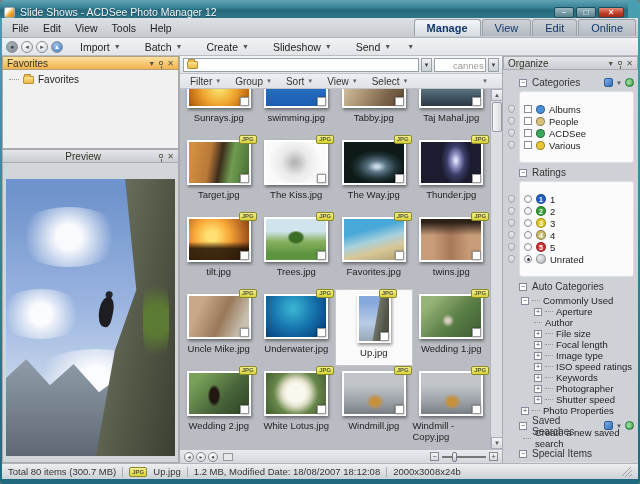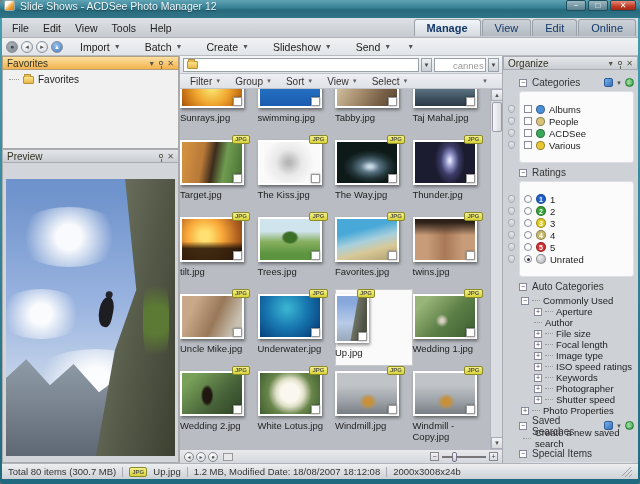--- a/index.html
+++ b/index.html
@@ -1,20 +1,20 @@
 <!DOCTYPE html>
 <html><head>
 <meta charset="utf-8">
 <style>
   * { margin:0; padding:0; box-sizing:border-box; font-family:"Liberation Sans", sans-serif; }
   html,body { background:#888; }
   .window { position:relative; width:640px; height:484px; background:linear-gradient(180deg,#49a0b2,#2e7f95 60%,#1f6a7e); border-radius:5px 5px 3px 3px; overflow:hidden; box-shadow:0 2px 8px rgba(0,0,0,.5); }
 
   
-  .titlebar { position:absolute; top:0; left:0; right:0; height:18px; display:flex; align-items:flex-start; padding:0 4px; background:linear-gradient(180deg,#5fa4b4 0%,#357f93 45%,#27697c 55%,#2f7689 100%); }
+  .titlebar { position:absolute; top:0; left:0; right:12px; height:18px; display:flex; align-items:flex-end; padding:0 4px; background:linear-gradient(180deg,#5fa4b4 0%,#357f93 45%,#27697c 55%,#2f7689 100%); }
   .app-icon { width:11px; height:11px; border-radius:2px; background:linear-gradient(135deg,#fff 30%,#f4a83a 60%,#d07818); border:1px solid #9aa; margin-right:5px; }
   .title-text { color:#eef6f8; font-size:10.5px; text-shadow:0 1px 1px rgba(0,0,0,.4); flex:1; }
   .win-btns { display:flex; gap:2px; }
   .win-btn { width:20px; height:11px; border-radius:2px; border:1px solid #1d4e5c; font-size:8px; line-height:9px; text-align:center; color:#fff; background:linear-gradient(180deg,#9db8c2,#58808e); }
   .win-btn.close { width:26px; background:linear-gradient(180deg,#e88a7a,#c03a24 60%,#a02a18); }
 
   
   .client { position:absolute; left:2px; right:2px; top:18px; bottom:5px; background:#dfe2e6; overflow:hidden; }
 
   
@@ -47,21 +47,21 @@
   .ph-arrow { font-size:7px; }
   .pin { width:4px; height:4px; border:1px solid #665; border-radius:1px; position:relative; }
   .pin::after { content:''; position:absolute; top:4px; left:1px; width:1px; height:3px; background:#665; }
   .ph-x { font-size:8px; }
   .fav-panel { position:absolute; top:0; left:0; right:0; height:93px; }
   .fav-body { position:absolute; top:14px; bottom:0; left:0; right:0; background:#f1f1f1; border:1px solid #aaa; border-top:none; padding:4px 6px; }
   .tree-item { display:flex; align-items:center; gap:4px; font-size:10px; color:#222; }
   .dashes { width:10px; border-top:1px dotted #999; }
   .folder-ico { width:11px; height:8px; background:linear-gradient(180deg,#fce28a,#e8b84a); border:1px solid #b8923a; border-radius:1px; position:relative; }
   .folder-ico::before { content:''; position:absolute; top:-3px; left:0; width:5px; height:2px; background:#e8b84a; border:1px solid #b8923a; border-bottom:none; border-radius:1px 1px 0 0; }
-  .prev-panel { position:absolute; top:93px; left:0; right:0; bottom:0; }
+  .prev-panel { position:absolute; top:93px; left:0; right:0; bottom:0;text-align:center; }
   .prev-body { position:absolute; top:14px; bottom:0; left:0; right:0; background:#d2d5d9; border:1px solid #aaa; border-top:none; padding:16px 3px 6px 3px; }
   .photo { position:relative; width:100%; height:100%; overflow:hidden; background:linear-gradient(180deg,#6f93cc 5%,#9ab4e0 45%,#c8d6ea 75%,#b9c4d2); }
   .cloud { position:absolute; border-radius:50%; background:radial-gradient(circle,rgba(255,255,255,.95) 20%,rgba(255,255,255,0) 70%); }
   .c1 { width:110px; height:60px; left:8px; top:28px; }
   .c2 { width:90px; height:50px; left:-10px; top:110px; }
   .c3 { width:140px; height:70px; left:20px; top:170px; }
   .mountains { position:absolute; left:0; right:0; bottom:0; height:118px; background:linear-gradient(180deg,#9aa6b4,#77828e 60%,#5d6874); clip-path:polygon(0 34%,12% 18%,26% 40%,40% 22%,55% 46%,70% 30%,85% 50%,100% 38%,100% 100%,0 100%); }
   .cliff { position:absolute; top:0; right:0; width:86px; height:100%; background:linear-gradient(100deg,#7a7e6c,#565a48 55%,#3c4032); clip-path:polygon(42% 0,100% 0,100% 100%,8% 100%,30% 62%,55% 40%); }
   .moss { position:absolute; right:6px; top:96px; width:26px; height:90px; border-radius:40%; background:radial-gradient(circle,#5c7a34 30%,rgba(0,0,0,0) 75%); }
   .climber { position:absolute; right:62px; top:118px; width:14px; height:30px; background:#1d1d22; border-radius:45% 45% 30% 55%; transform:rotate(12deg); }
@@ -73,21 +73,21 @@
   .addr-input { flex:1; height:14px; background:#fff; border:1px solid #9aa0a8; display:flex; align-items:center; gap:4px; padding:0 3px; font-size:9.5px; color:#222; }
   .addr-dd, .search-dd { width:11px; height:14px; background:linear-gradient(180deg,#eef0f2,#ccd1d6); border:1px solid #9aa0a8; font-size:6px; text-align:center; line-height:13px; color:#444; }
   .search-input { width:52px; height:14px; background:#fff; border:1px solid #9aa0a8; font-size:9.5px; color:#999; padding:0 18px; line-height:13px; }
   .filterbar { position:absolute; top:18px; left:0; right:0; height:15px; display:flex; align-items:center; gap:2px; padding-left:4px; background:linear-gradient(180deg,#edeff2,#dfe2e6); border-bottom:1px solid #c0c4ca; font-size:10px; color:#333; }
   .fbtn { display:flex; align-items:center; gap:3px; padding:0 6px; }
   .fbtn .dd { font-size:6px; color:#666; }
   .filter-overflow { margin-left:auto; margin-right:14px; font-size:6px; color:#666; }
 
   .gridwrap { position:absolute; top:33px; left:0; right:12px; bottom:14px; background:#b9bdc3; overflow:hidden; }
   .grid { display:grid; grid-template-columns:repeat(4,1fr); grid-auto-rows:77px; margin-top:-31px; }
-  .cell { position:relative; display:flex; flex-direction:column; align-items:flex-start; padding-top:5px; border-radius:2px; }
+  .cell { position:relative; display:flex; flex-direction:column; align-items:center; padding-top:5px; border-radius:2px; }
   .cell.sel { background:#fafafa; box-shadow:inset 0 0 0 1px #c8c8c8; }
   .thumbwrap { position:relative; }
   .thumb { width:64px; height:45px; background:#888; border:2px solid #fff; box-shadow:1px 2px 3px rgba(0,0,0,.45); }
   .thumb.portrait { width:34px; height:49px; }
   .jpgbadge { position:absolute; top:-5px; right:-6px; background:linear-gradient(180deg,#f4f08a,#d8d23a); border:1px solid #8a8a2a; border-radius:2px; font-size:6px; font-weight:bold; color:#554; padding:0 2px; line-height:7px; }
   .thumbcb { position:absolute; right:2px; bottom:2px; width:9px; height:9px; background:#fff; border:1px solid #999; box-shadow:0 0 2px rgba(0,0,0,.4); }
   .fname { margin-top:4px; font-size:9.5px; color:#222; }
 
   .vscroll { position:absolute; right:0; top:33px; bottom:14px; width:12px; background:#dadde1; border-left:1px solid #b0b4ba; }
   .vs-arrow { position:absolute; left:0; width:12px; height:12px; font-size:6px; text-align:center; line-height:11px; color:#555; background:linear-gradient(180deg,#f4f5f7,#d6d9dd); border:1px solid #aab; }

